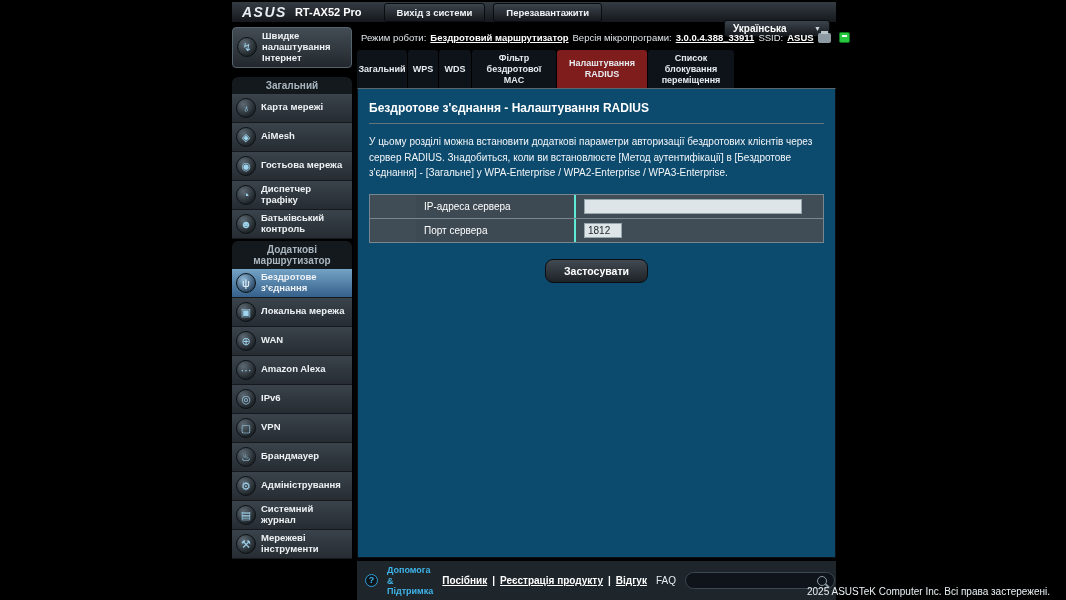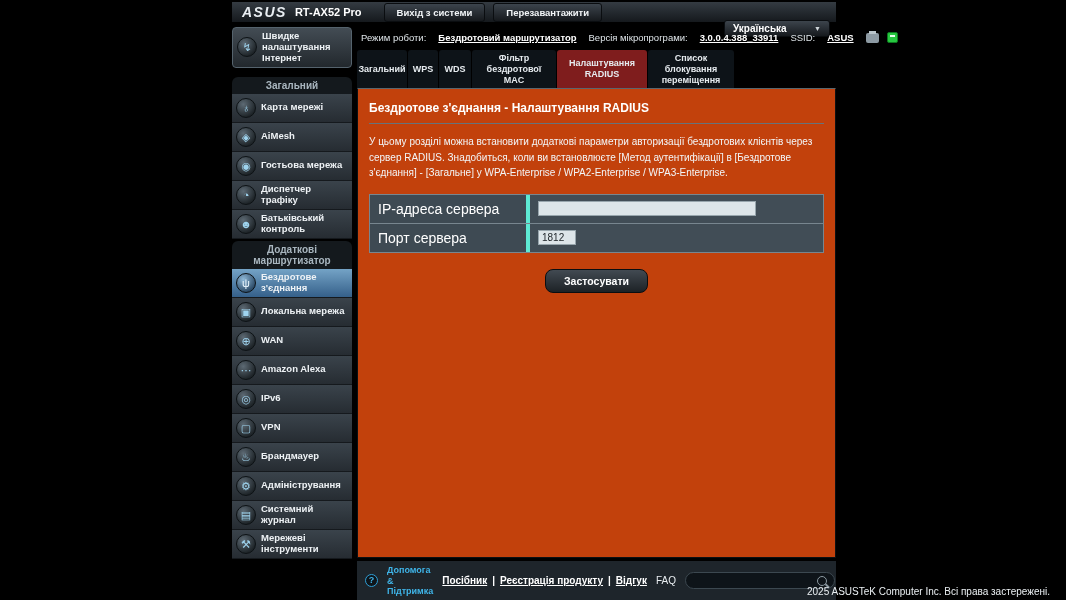--- a/index.html
+++ b/index.html
@@ -29,48 +29,48 @@
   
   .quick-box { border:1px solid #55636d; border-radius:4px; background:linear-gradient(#434c54,#22282d); display:flex; align-items:center; gap:5px; padding:3px 4px; margin-bottom:9px; min-height:36px; cursor:pointer; }
   .s-icon { flex:0 0 auto; width:20px; height:20px; border-radius:50%; background:radial-gradient(circle at 35% 30%, #5d6a74, #1d2327 75%); border:1px solid #0d1215; color:#9fd4ef; font-size:11px; line-height:18px; text-align:center; }
   .s-label { font-size:9.5px; font-weight:bold; color:#eef2f5; line-height:1.15; }
   .section-header { background:#14191d; color:#a9b6bf; text-align:center; font-size:10px; font-weight:bold; padding:3px 0; border-radius:6px 6px 0 0; margin-top:2px; }
   .side-item { display:flex; align-items:center; gap:5px; padding:3px 4px; background:linear-gradient(#3a434b,#262c32); border-bottom:1px solid #15191d; cursor:pointer; min-height:29px; }
   .side-item.selected { background:linear-gradient(#74a3c6,#35608a); }
   .side-item.selected .s-icon { background:radial-gradient(circle at 35% 30%, #8fb9d8, #2c4a66 75%); color:#eaf6fd; }
 
   
-  .infobar { display:flex; align-items:center; font-size:9.5px; color:#dfe5e9; padding:5px 4px 7px; gap:12px; white-space:nowrap; }
+  .infobar { display:flex; align-items:center; font-size:9.5px; color:#dfe5e9; padding:5px 4px 7px; gap:4px; white-space:nowrap; }
   .info-link { color:#fff; font-weight:bold; text-decoration:underline; cursor:pointer; }
   .info-icons { margin-left:auto; display:flex; gap:8px; align-items:center; }
   .printer-icon { width:13px; height:10px; background:#8d9aa3; border-radius:2px; position:relative; cursor:pointer; }
   .printer-icon::before { content:""; position:absolute; left:3px; top:-2px; width:7px; height:3px; background:#b9c4ca; }
   .eth-icon { width:11px; height:11px; background:#27c840; border:1px solid #0d7a20; border-radius:2px; position:relative; cursor:pointer; }
   .eth-icon::before { content:""; position:absolute; left:2px; top:2px; width:5px; height:2px; background:#eafff0; }
 
   
   .tabs { display:flex; align-items:stretch; gap:1px; }
   .tab { background:#0d1318; color:#e6ebef; font-size:9px; font-weight:bold; text-align:center; padding:3px 4px; border-radius:3px 3px 0 0; display:flex; align-items:center; justify-content:center; line-height:1.2; min-height:26px; cursor:pointer; }
   .tabs .tab:nth-child(1){ width:50px; }
   .tabs .tab:nth-child(2){ width:30px; }
   .tabs .tab:nth-child(3){ width:32px; }
   .tabs .tab:nth-child(4){ width:84px; }
   .tabs .tab:nth-child(5){ width:90px; }
   .tabs .tab:nth-child(6){ width:86px; }
   .tabs .tab:nth-child(7){ width:100px; }
   .tab.active { background:#7f1d1d; }
 
   
-  .panel { background:#c2410c; border:1px solid #0c1013; border-top:1px solid #5a666e; min-height:470px; padding:10px 11px; }
+  .panel { background:#0c4a6e; border:1px solid #0c1013; border-top:1px solid #5a666e; min-height:470px; padding:10px 11px; }
   .panel-title { color:#fff; font-size:12px; font-weight:bold; padding:2px 0 8px; border-bottom:1px solid #66737c; margin-bottom:10px; }
   .panel-desc { color:#f3f6f8; font-size:10px; line-height:1.55; margin-bottom:13px; }
   .form-table { border:1px solid #78868f; }
   .f-row { display:flex; border-bottom:1px solid #78868f; background:#414d56; }
   .f-row:last-child { border-bottom:none; }
-  .f-label { width:160px; flex:0 0 auto; padding:6px 8px; color:#fff; font-size:14px; border-right:4px solid #5eead4; background:#3e4a53; display:flex; align-items:center; }
+  .f-label { width:160px; flex:0 0 auto; padding:6px 8px; color:#fff; font-size:10px; border-right:2px solid #5eead4; background:#3e4a53; display:flex; align-items:center;margin-left:46px; }
   .f-value { flex:1; padding:4px 8px; display:flex; align-items:center; }
   .f-input { background:#dde5e9; border:1px solid #98a6ad; height:15px; font-size:10px; color:#1c2226; width:218px; padding:0 3px; font-family:inherit; }
   .f-input.small { width:38px; }
   .apply-row { text-align:center; margin-top:16px; }
   .apply-btn { background:linear-gradient(#424a52,#1d2226); border:1px solid #0a0e11; border-radius:8px; color:#fff; font-weight:bold; font-size:10.5px; padding:5px 18px; cursor:pointer; font-family:inherit; }
 
   
   .footer { display:flex; align-items:center; margin-top:3px; background:#1e252b; padding:4px 8px; min-height:24px; gap:9px; }
   .help-icon { flex:0 0 auto; width:13px; height:13px; border-radius:50%; background:#0f151a; border:1px solid #2e9fd6; color:#3fb4e8; font-size:9px; font-weight:bold; text-align:center; line-height:11px; }
   .support-label { color:#3fb4e8; font-size:9px; font-weight:bold; width:62px; line-height:1.15; cursor:pointer; }

